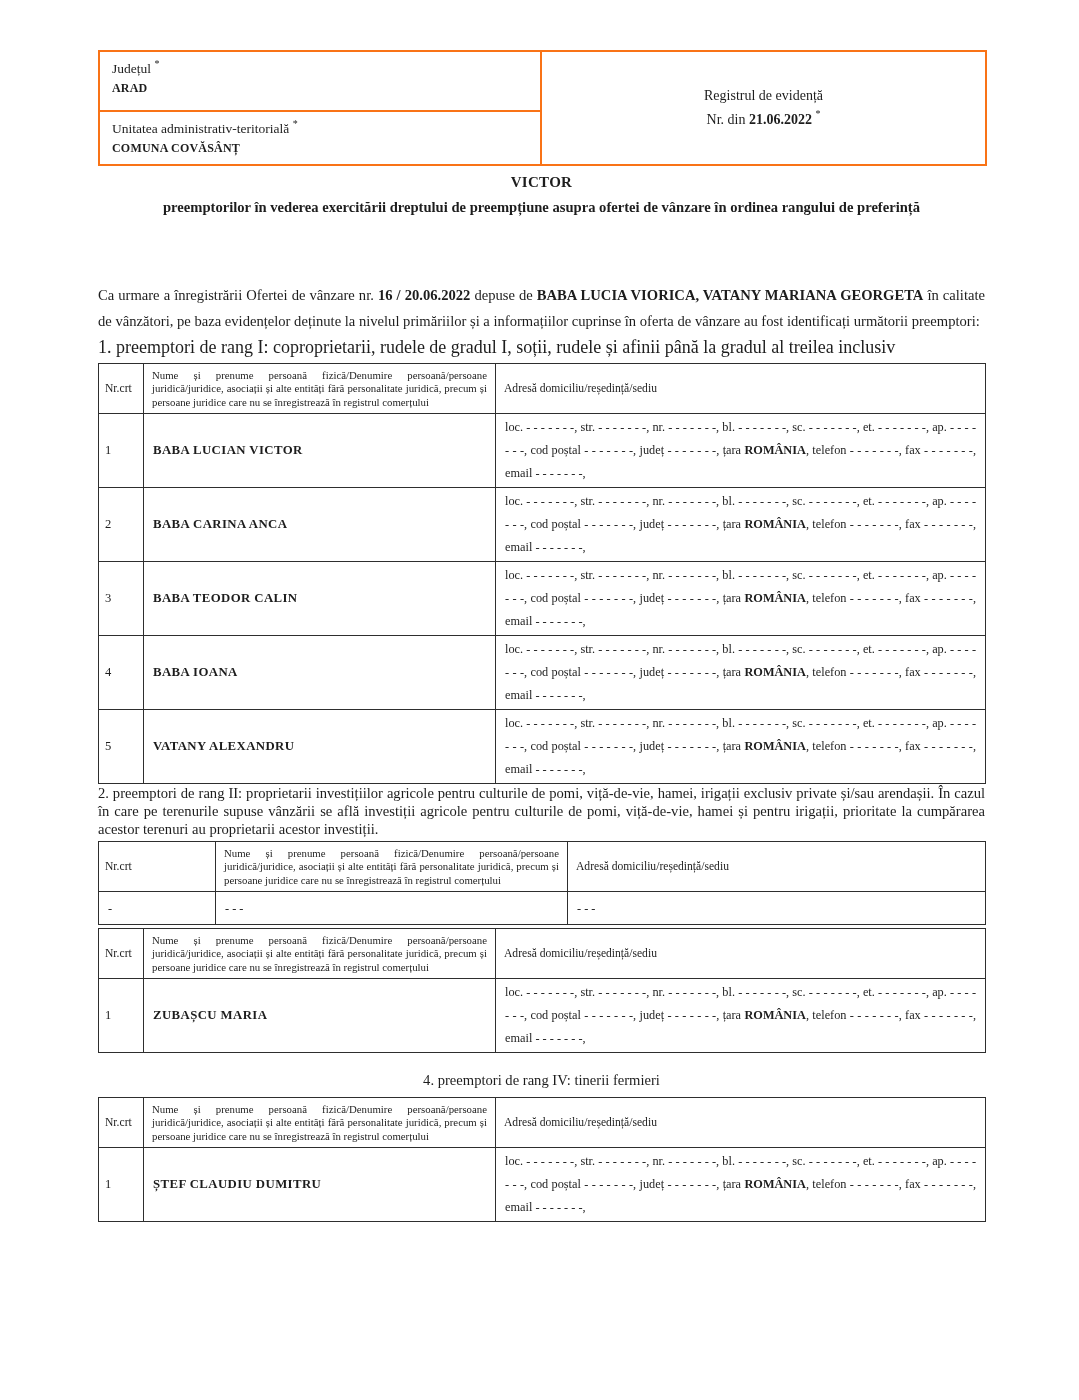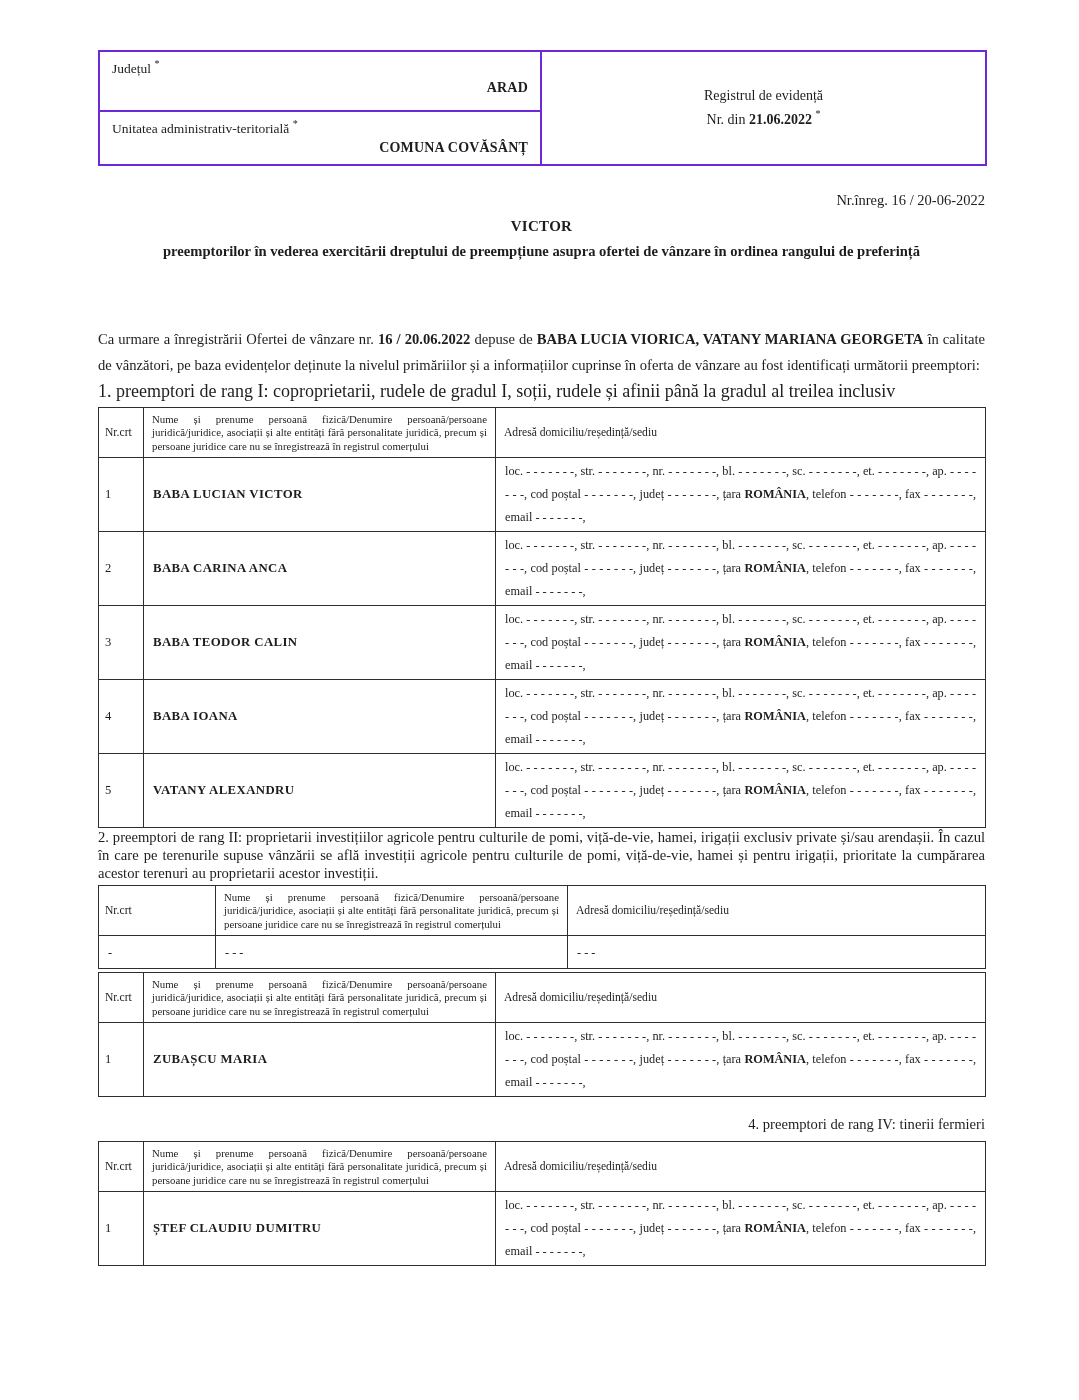--- a/index.html
+++ b/index.html
@@ -9,39 +9,39 @@
     font-family:"Liberation Serif","DejaVu Serif",serif;
     color:#1d1d1d;
   }
   .content { width:887px; margin-left:98px; }
 
   
   table.top-table {
     border-collapse:collapse; table-layout:fixed; width:887px;
     margin-top:50px;
   }
-  table.top-table td { border:2px solid #6d28d9; }
+  table.top-table td { border:2px solid #f97316; }
   td.tb-left { padding:7px 12px 6px 12px; height:60px; vertical-align:top; }
   td.tb-left2 { height:52px; }
   .tb-label { font-size:13.5px; line-height:19px; }
-  .tb-value { font-size:14px; font-weight:bold; line-height:20px; letter-spacing:.2px;text-align:right; }
+  .tb-value { font-size:12px; font-weight:bold; line-height:20px; letter-spacing:.2px; }
   sup.ast { font-size:10px; line-height:0; position:relative; top:-1px; }
   td.tb-right { text-align:center; vertical-align:middle; font-size:14px; }
   td.tb-right .rg-line { line-height:24px; }
 
   
   .reg-line { margin-top:24px; text-align:right; font-size:14.5px; line-height:20px; }
   .doc-title { margin-top:4px; text-align:center; font-weight:bold; font-size:15px; line-height:24px; letter-spacing:.3px; }
   .doc-subtitle { text-align:center; font-weight:bold; font-size:14.6px; line-height:27px; }
   .intro { margin-top:62px; font-size:14.6px; line-height:25.8px; text-align:justify; }
   .rang-line { font-size:18px; line-height:25.8px; }
   .para { font-size:14.6px; text-align:justify; }
   .para-s2 { line-height:18px; }
   .para-s3 { margin-top:10px; line-height:27px; }
-  .para-s4 { margin-top:14px; line-height:27px; text-align:right; }
+  .para-s4 { margin-top:14px; line-height:27px; text-align:center; }
 
   
   table.ptable { border-collapse:collapse; table-layout:fixed; width:887px; }
   table.ptable td, table.ptable th { border:1.5px solid #2e2e2e; vertical-align:middle; }
   table.ptable { margin-top:3px; }
   th.h-nr { font-weight:normal; font-size:11.6px; text-align:left; padding:3px 6px; }
   th.h-name { font-weight:normal; font-size:10.8px; line-height:13.5px; text-align:justify; padding:3px 8px; }
   th.h-addr { font-weight:normal; font-size:11.6px; text-align:left; padding:3px 8px; }
   table.ptable tr.hdr { height:50px; }
   tr.prow { height:68px; }
@@ -76,21 +76,20 @@
     </tr>
     <tr>
       <td class="tb-left tb-left2">
         <div class="tb-label"><span>Unitatea administrativ-teritorială</span> <sup class="ast">*</sup></div>
         <div class="tb-value">COMUNA COVĂSÂNȚ</div>
       </td>
     </tr>
   </tbody>
     </table>
 
-  <div class="reg-line">Nr.înreg. 16 / 20-06-2022</div>
 
   <div class="doc-title">VICTOR</div>
   <div class="doc-subtitle">preemptorilor în vederea exercitării dreptului de preempțiune asupra ofertei de vânzare în ordinea rangului de preferință</div>
 
   <div class="intro"><span>Ca urmare a înregistrării Ofertei de vânzare nr. </span><b>16 / 20.06.2022</b><span> depuse de </span><b>BABA LUCIA VIORICA, VATANY MARIANA GEORGETA</b><span> în calitate de vânzători, pe baza evidențelor deținute la nivelul primăriilor și a informațiilor cuprinse în oferta de vânzare au fost identificați următorii preemptori:</span></div>
 
   <div class="rang-line">1. preemptori de rang I: coproprietarii, rudele de gradul I, soții, rudele și afinii până la gradul al treilea inclusiv</div>
   <table class="ptable">
     <colgroup>
         <col style="width:45px">

